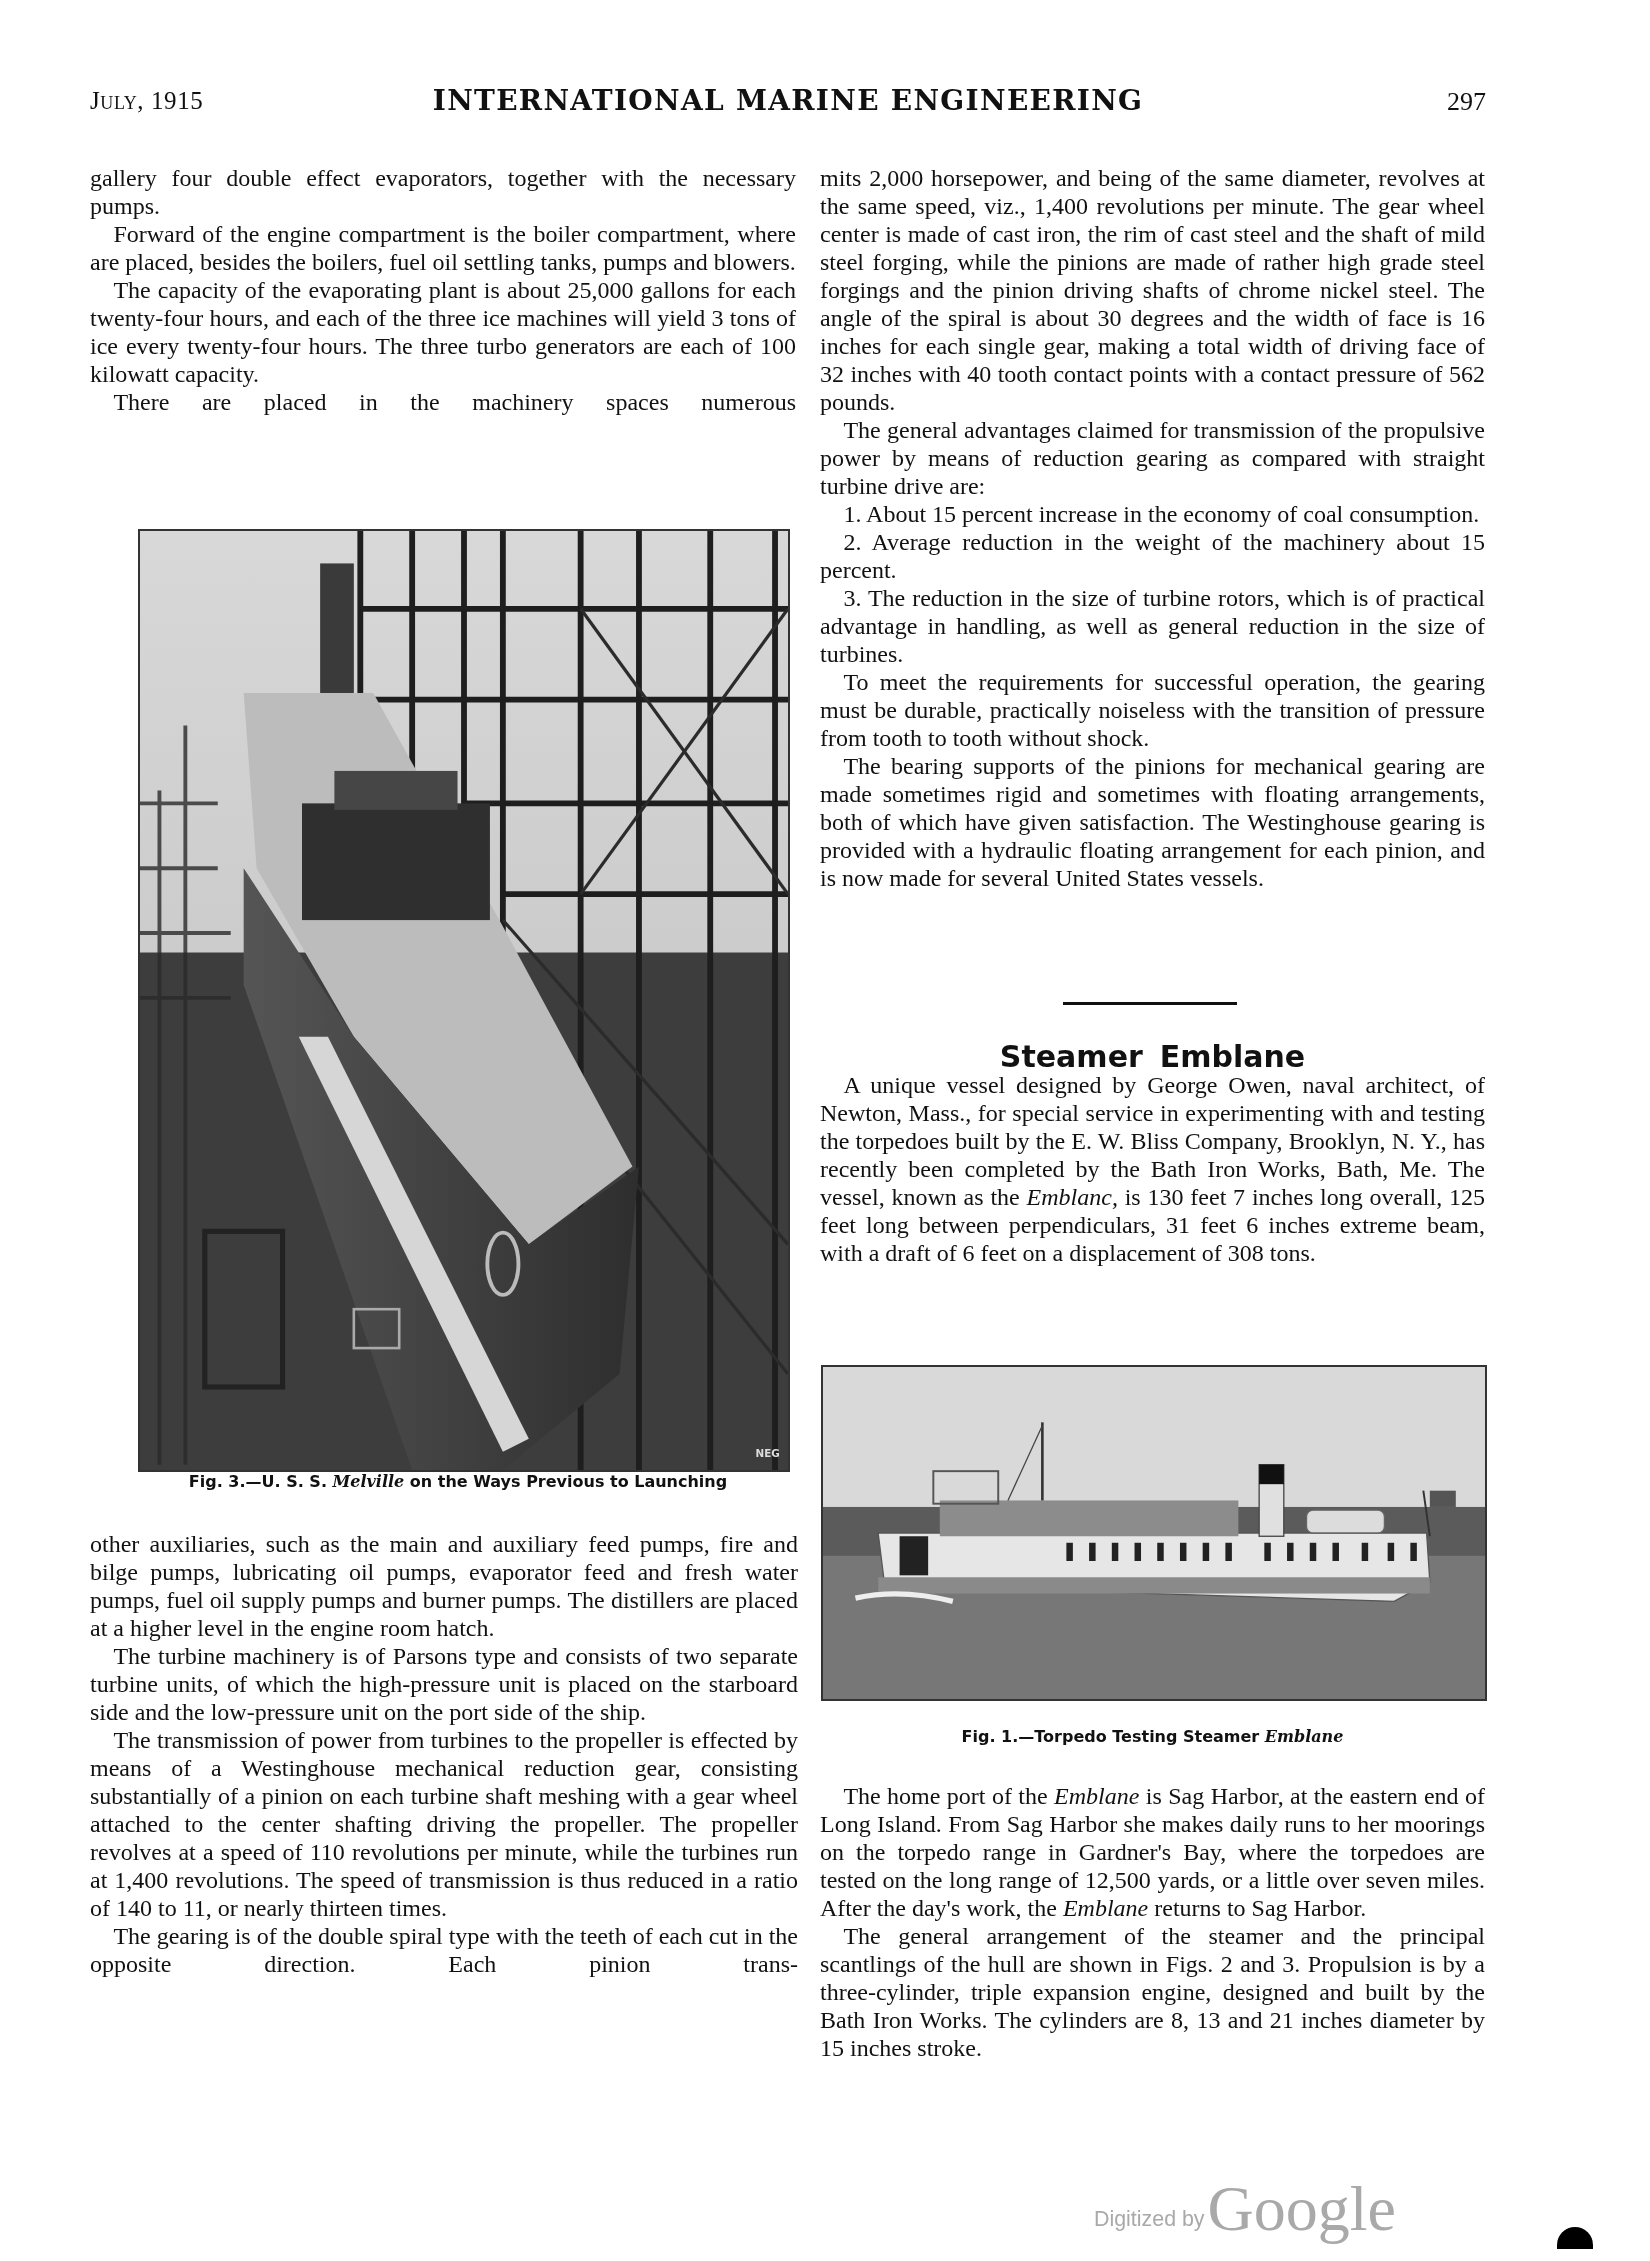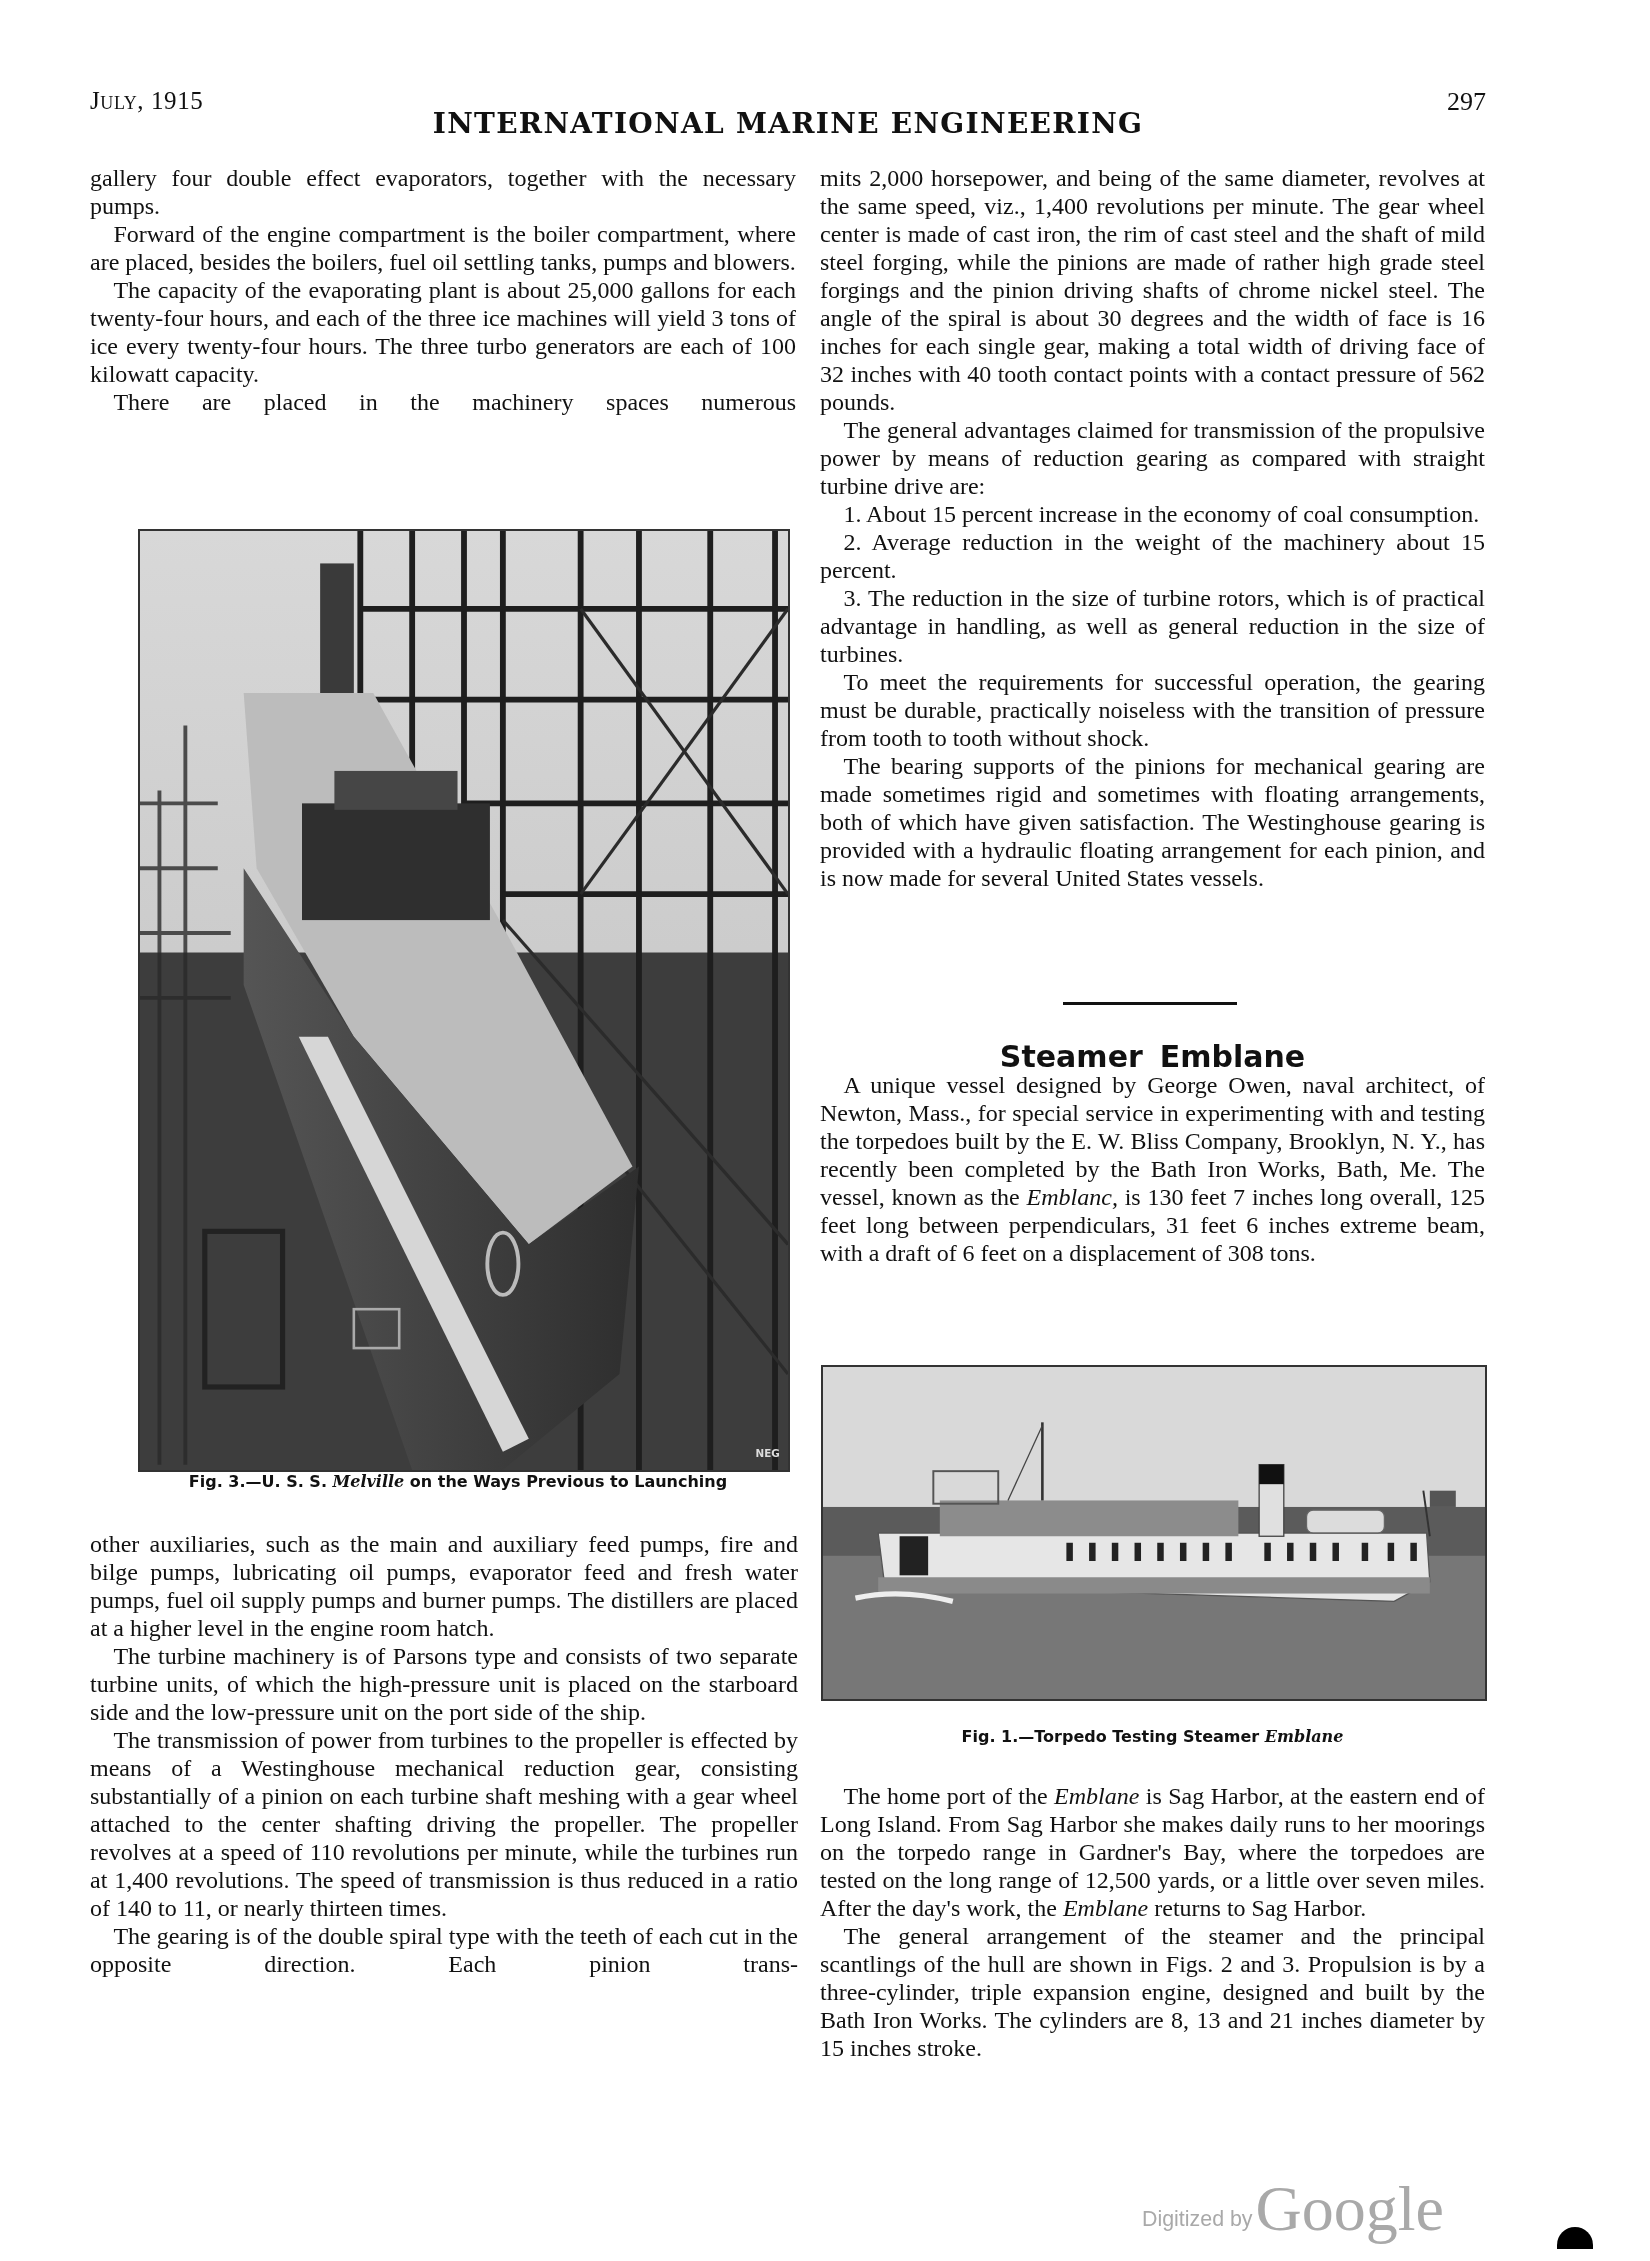--- a/index.html
+++ b/index.html
@@ -8,21 +8,21 @@
     font-family: "Liberation Serif", "DejaVu Serif", serif;
     color: #111111;
   }
   .runhead { position: absolute; top: 84px; left: 90px; width: 1396px; height: 39px; }
   .rh-left {
     position: absolute; left: 0; top: 2.6px;
     font-size: 25px; font-variant: small-caps; letter-spacing: 0.6px;
   }
   .rh-center {
     position: absolute; left: 0; right: 0; top: 0; text-align: center;
-    font-family: "DejaVu Serif", serif; font-weight: bold; font-size: 28px; letter-spacing: 1.3px; margin-top: 23px;
+    font-family: "DejaVu Serif", serif; font-weight: bold; font-size: 28px; letter-spacing: 1.3px;
   }
   .rh-right { position: absolute; right: 0; top: 2.6px; font-size: 26px; }
 
   .col {
     position: absolute; font-size: 24px; line-height: 28px;
     text-align: justify; hyphens: manual;
   }
   .col p { margin: 0; text-indent: 23.4px; }
   .col p.noindent { text-indent: 0; }
 
@@ -54,21 +54,21 @@
     font-size: 16px; text-align: center;
   }
   .caption em { font-style: italic; font-family: "DejaVu Serif", serif; }
   #cap3 { left: 117px; top: 1472px; width: 682px; }
   #cap1 { left: 820px; top: 1727px; width: 665px; text-align: center; }
 
   .watermark {
     position: absolute; left: 1094px; top: 2172px; color: #a9a9a9;
     font-family: "Liberation Sans", sans-serif; white-space: nowrap;
   }
-  .wm-small { font-size: 21.4px; vertical-align: 3.9px; margin-left: 48px; }
+  .wm-small { font-size: 21.4px; vertical-align: 3.9px; }
   .wm-big { font-family: "Liberation Serif", serif; font-size: 64px; }
   .corner-blob {
     position: absolute; left: 1557px; top: 2227px; width: 36px; height: 22px;
     background: #000; border-radius: 19.5px 19.5px 0 0;
   }
 </style>
 </head>
 <body>
 
 <div class="runhead">

